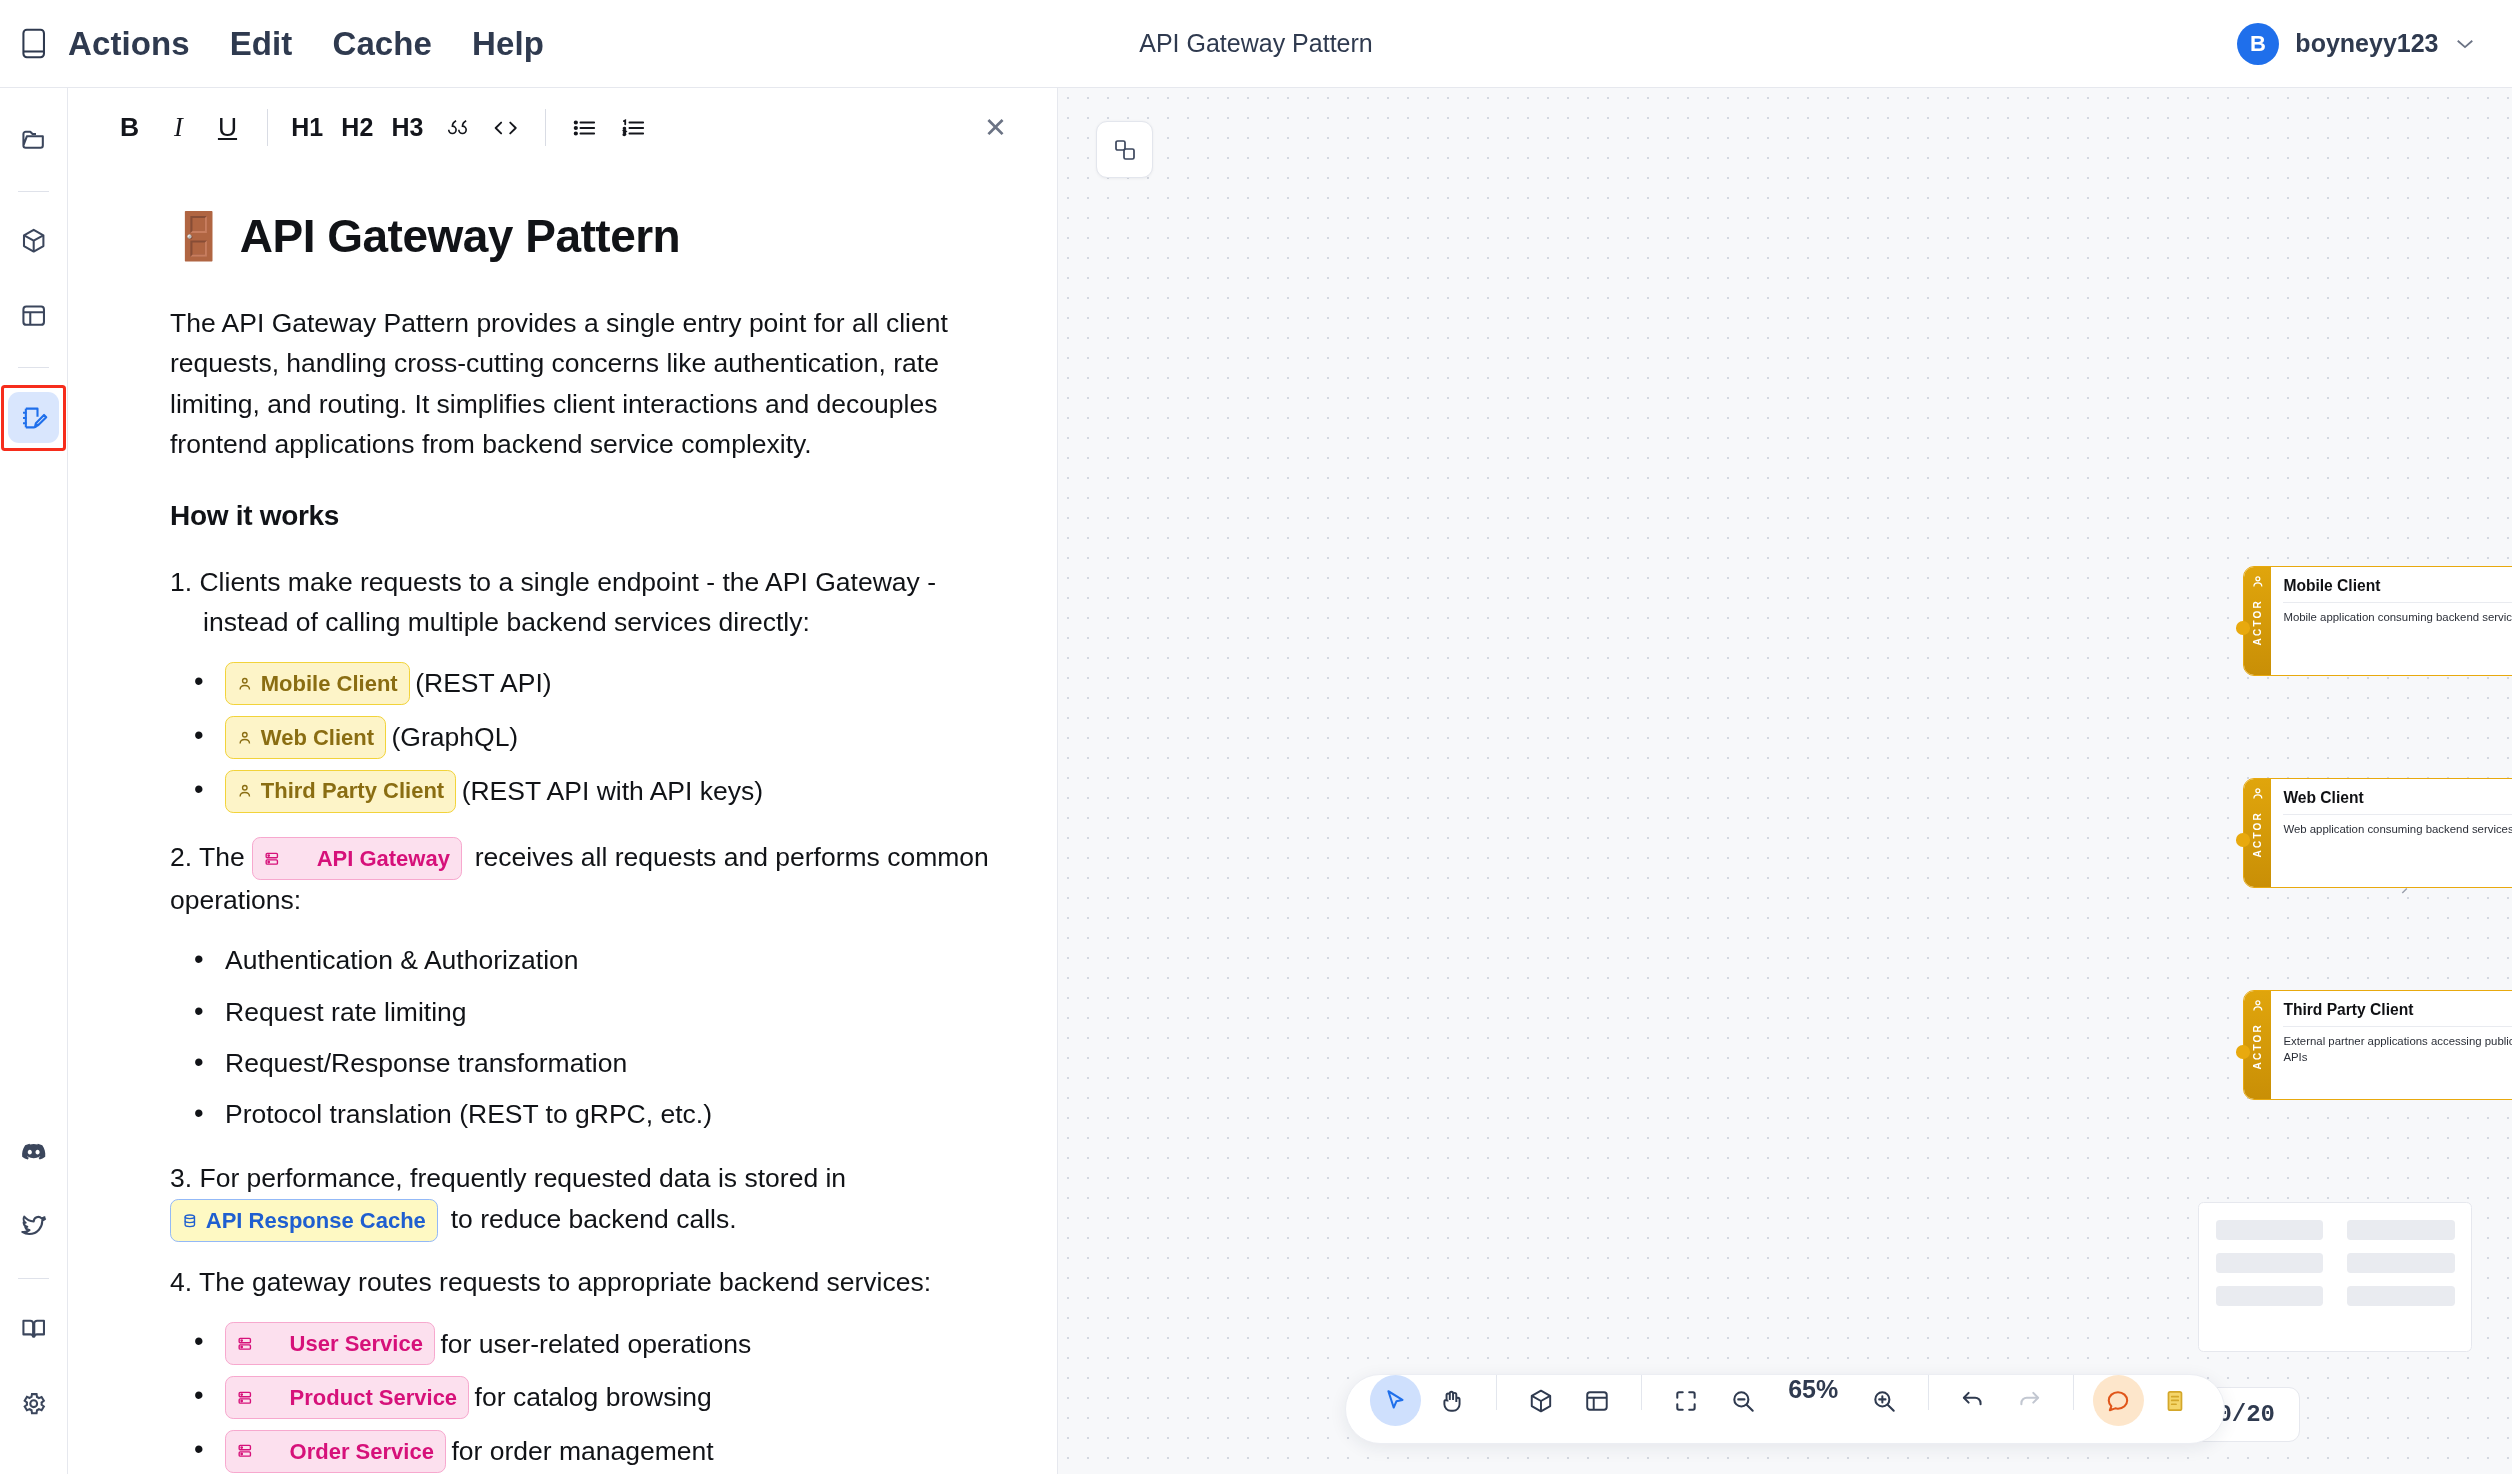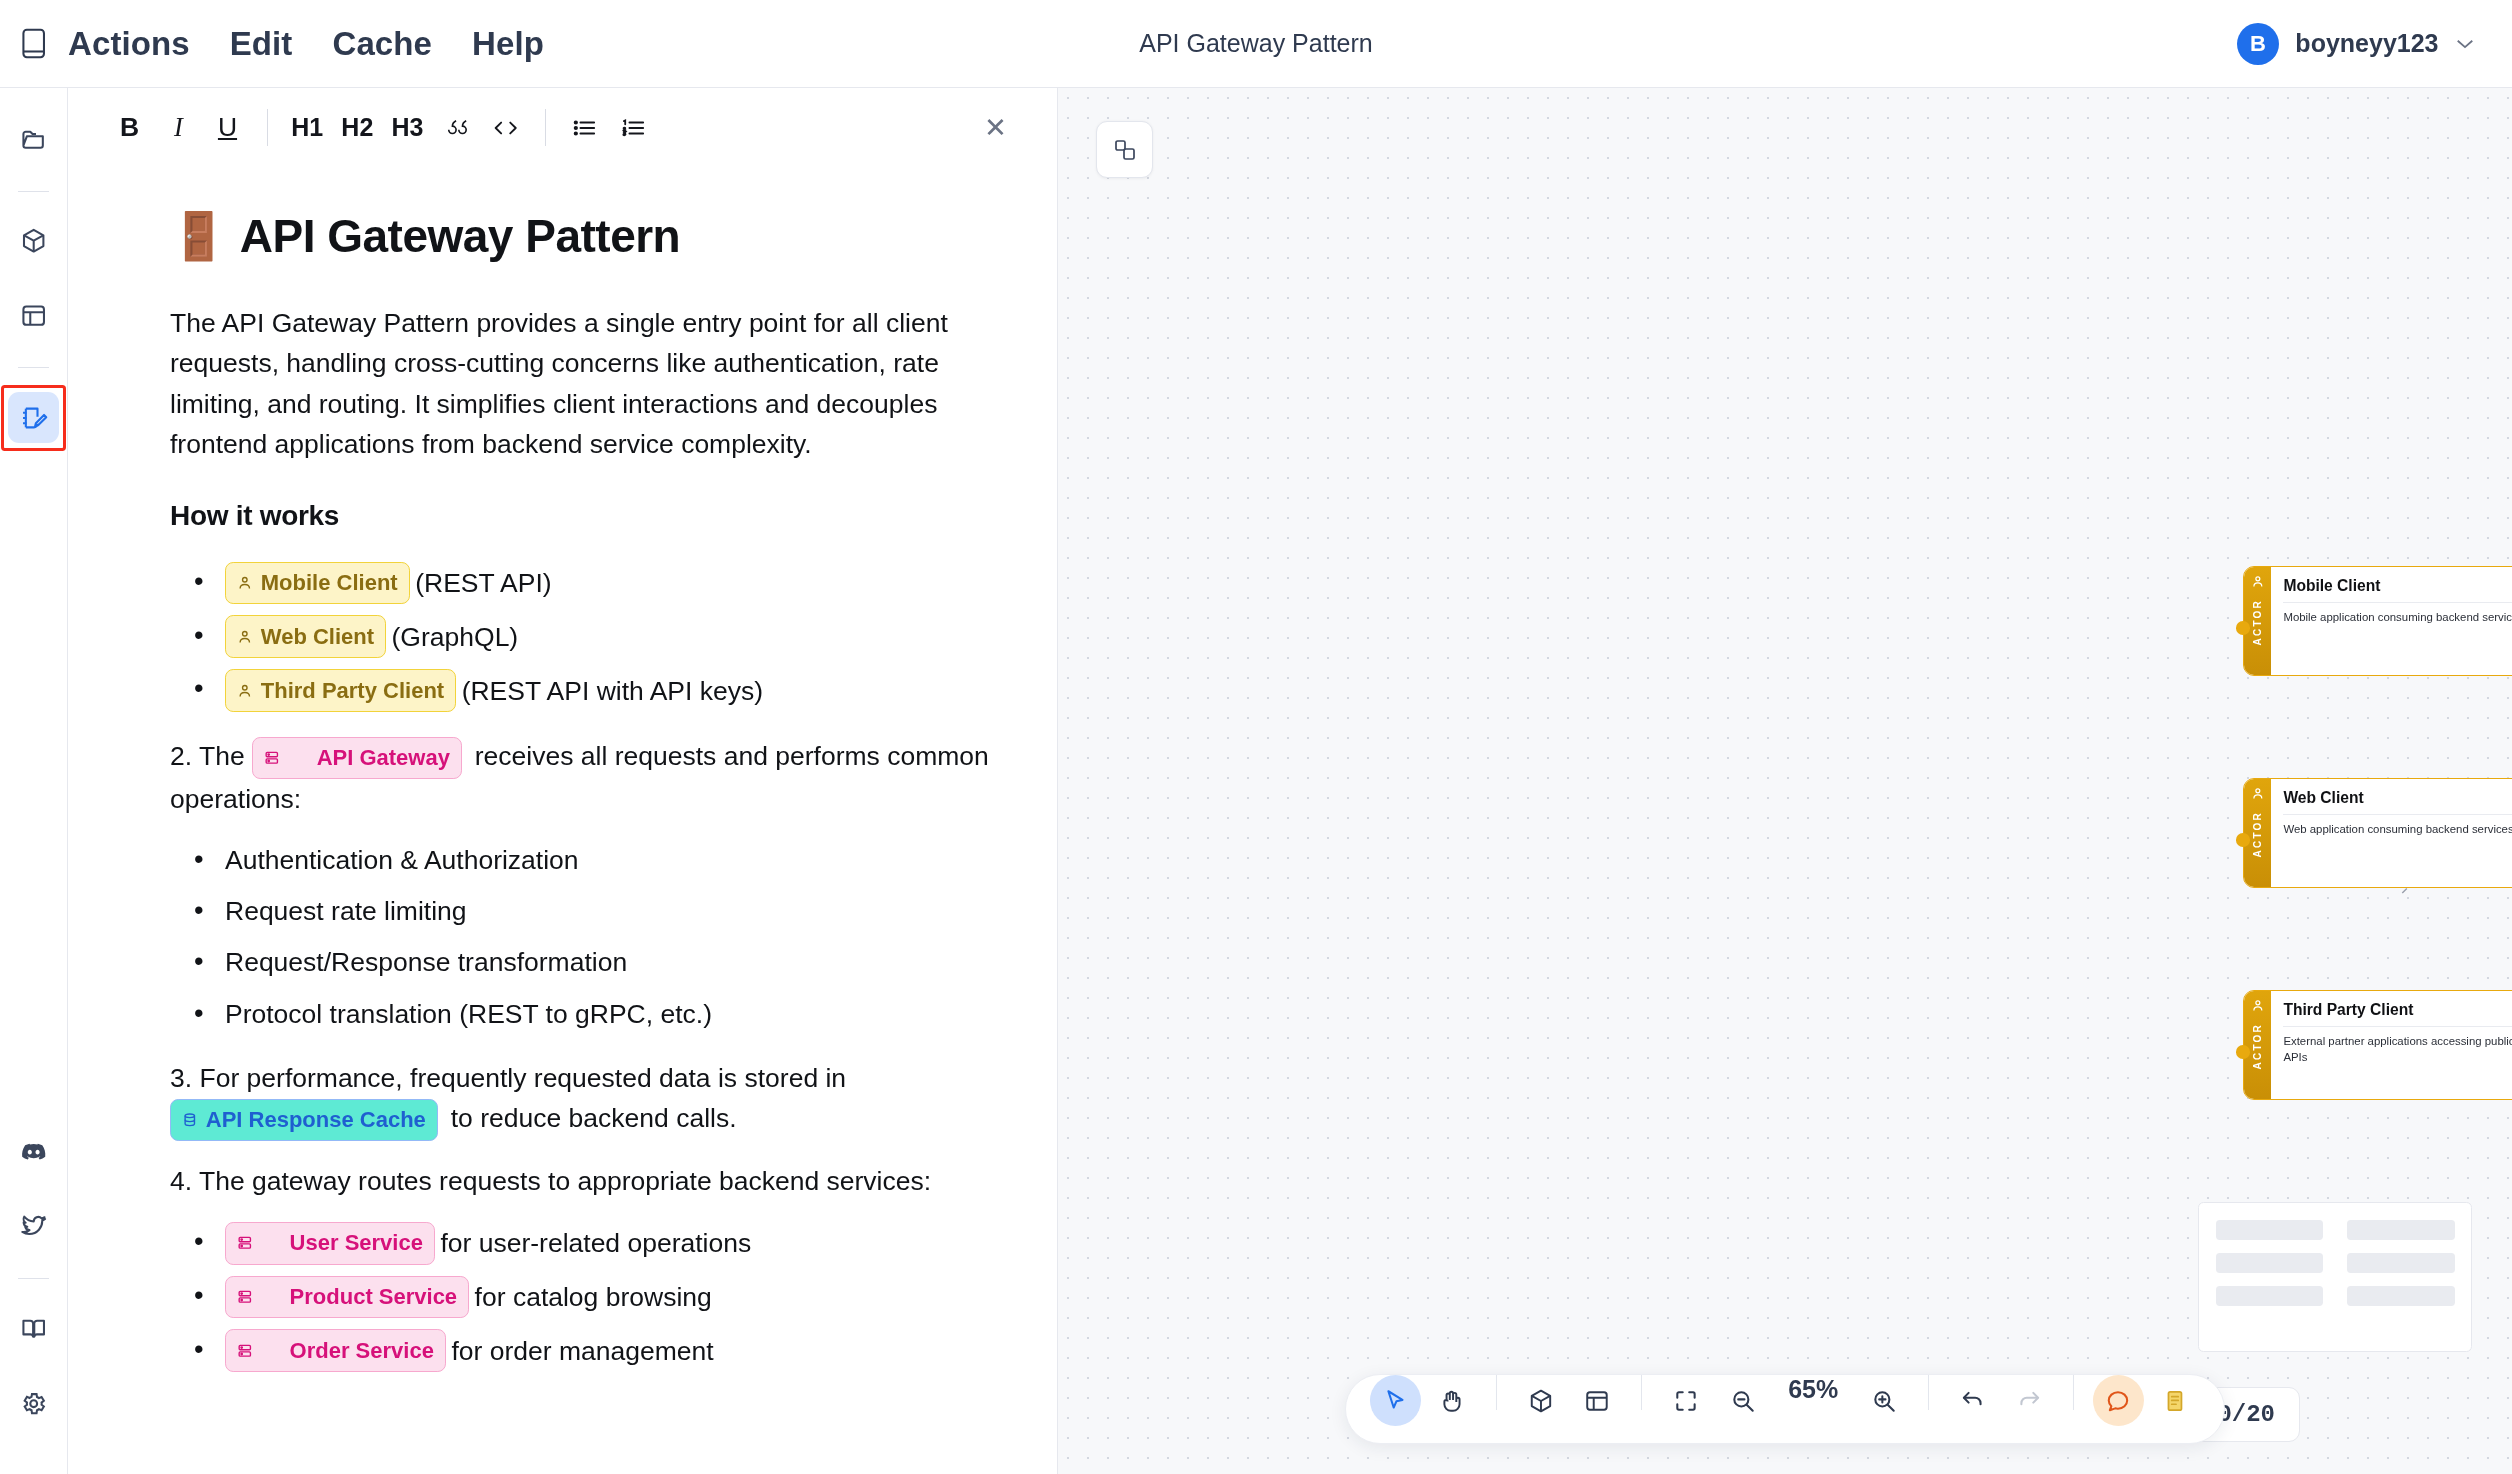--- a/index.html
+++ b/index.html
@@ -107,21 +107,21 @@
   .ol1 { padding-left: 33px; text-indent: -33px; }
 
   .chip {
     display: inline-flex; align-items: center; gap: 8.2px;
     padding: 3.7px 11px; border-radius: 8.2px; font-size: 22px; font-weight: 700;
     white-space: nowrap; vertical-align: middle; margin: 0 5.5px 0 0; cursor: pointer;
   }
   .chip svg { flex: none; }
   .chip-actor { background: #fdf4c8; border: 1.8px solid #f2d33a; color: #8a6d12; }
   .chip-service { background: #fce0ee; border: 1.8px solid #f7a8ce; color: #d6117a; gap: 37px; }
-  .chip-data { background: #5eead4; border: 1.8px solid #93b9f7; color: #1f5fd0; }
+  .chip-data { background: #fef9c3; border: 1.8px solid #93b9f7; color: #1f5fd0; }
 
   
   .canvas {
     flex: 1; position: relative; background: #f7f8fa; overflow: hidden;
     background-image: radial-gradient(#d3d7e0 1.3px, transparent 1.3px);
     background-size: 20px 20px;
   }
   .canvas-tool {
     position: absolute; left: 38px; top: 33px; width: 57px; height: 57px;
     background: #fff; border: 0.9px solid #e3e6ed; border-radius: 11px;
@@ -316,20 +316,21 @@
         <div class="fmt-btn fmt-close">✕</div>
       </div>
 
       <div class="doc">
         <h1>
           <span>🚪</span>
           <span>API Gateway Pattern</span>
         </h1>
         <p>The API Gateway Pattern provides a single entry point for all client requests, handling cross-cutting concerns like authentication, rate limiting, and routing. It simplifies client interactions and decouples frontend applications from backend service complexity.</p>
         <h2>How it works</h2>
+        <p class="num ol1">1. Clients make requests to a single endpoint - the API Gateway - instead of calling multiple backend services directly:</p>
 
         <ul>
           <li>
             <span class="chip chip-actor">
               <svg width="15.6" height="15.6" viewBox="0 0 18 18" fill="none" stroke="currentColor" stroke-width="1.6">
                 <circle cx="9" cy="5.5" r="2.6"></circle>
                   <path d="M3.6 15.5c0-3 2.4-4.6 5.4-4.6s5.4 1.6 5.4 4.6"></path>
               </svg>
               <span>Mobile Client</span>
             </span>

